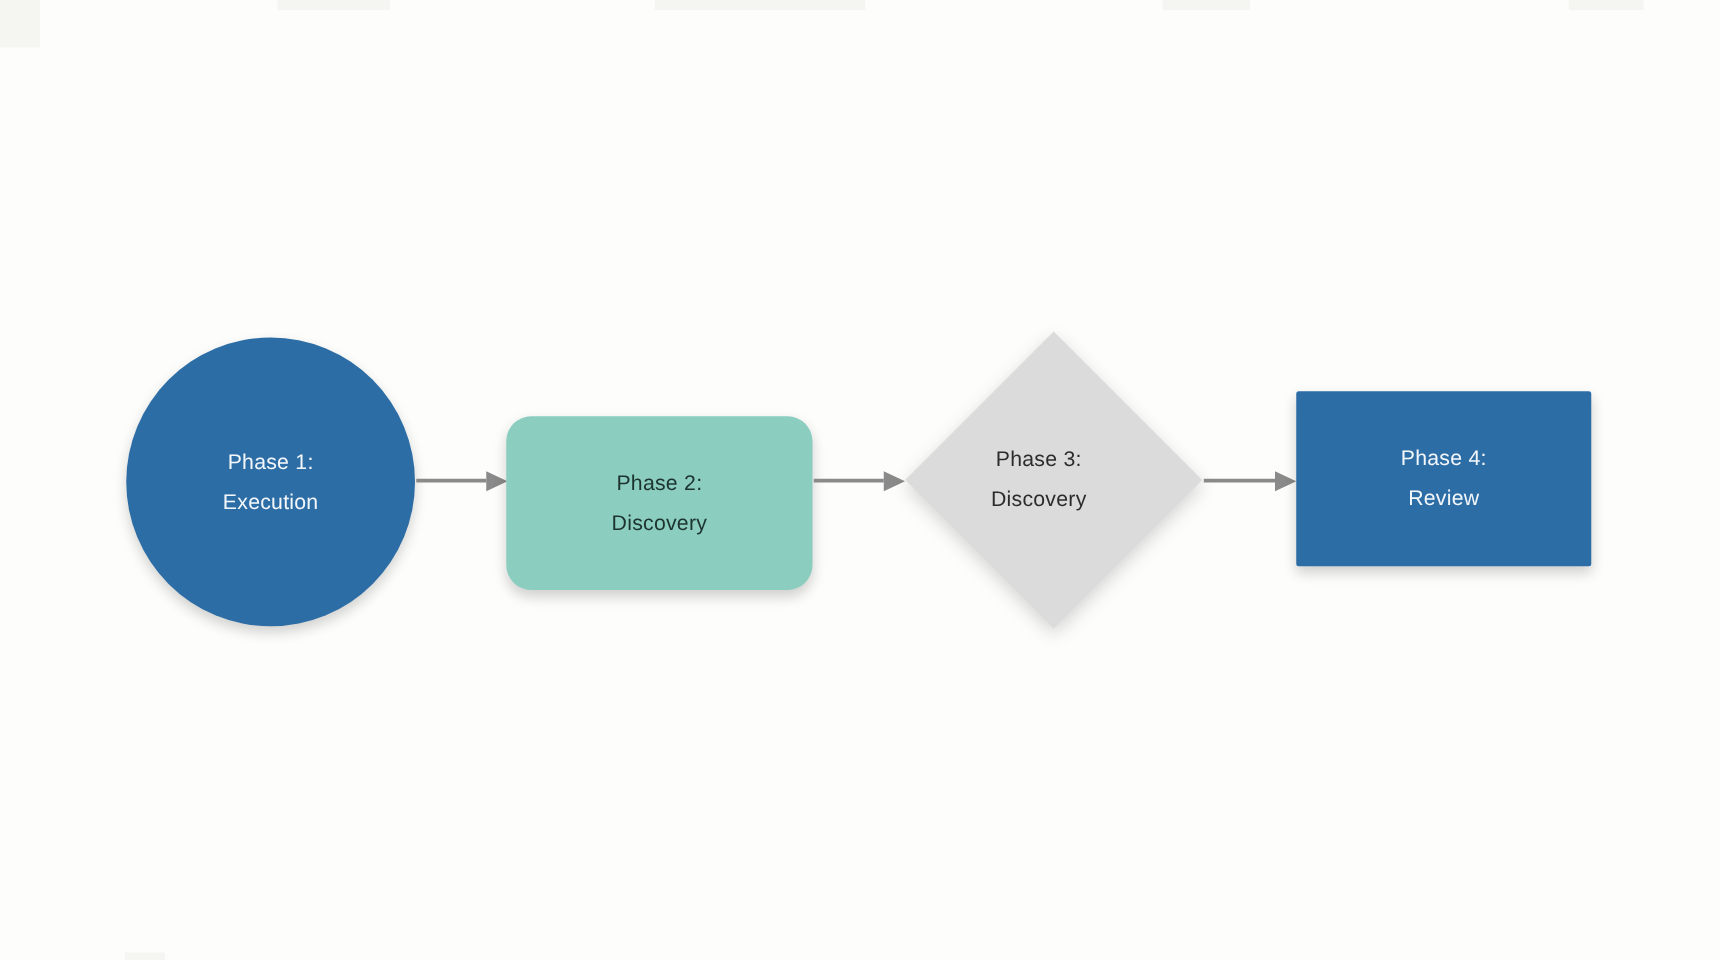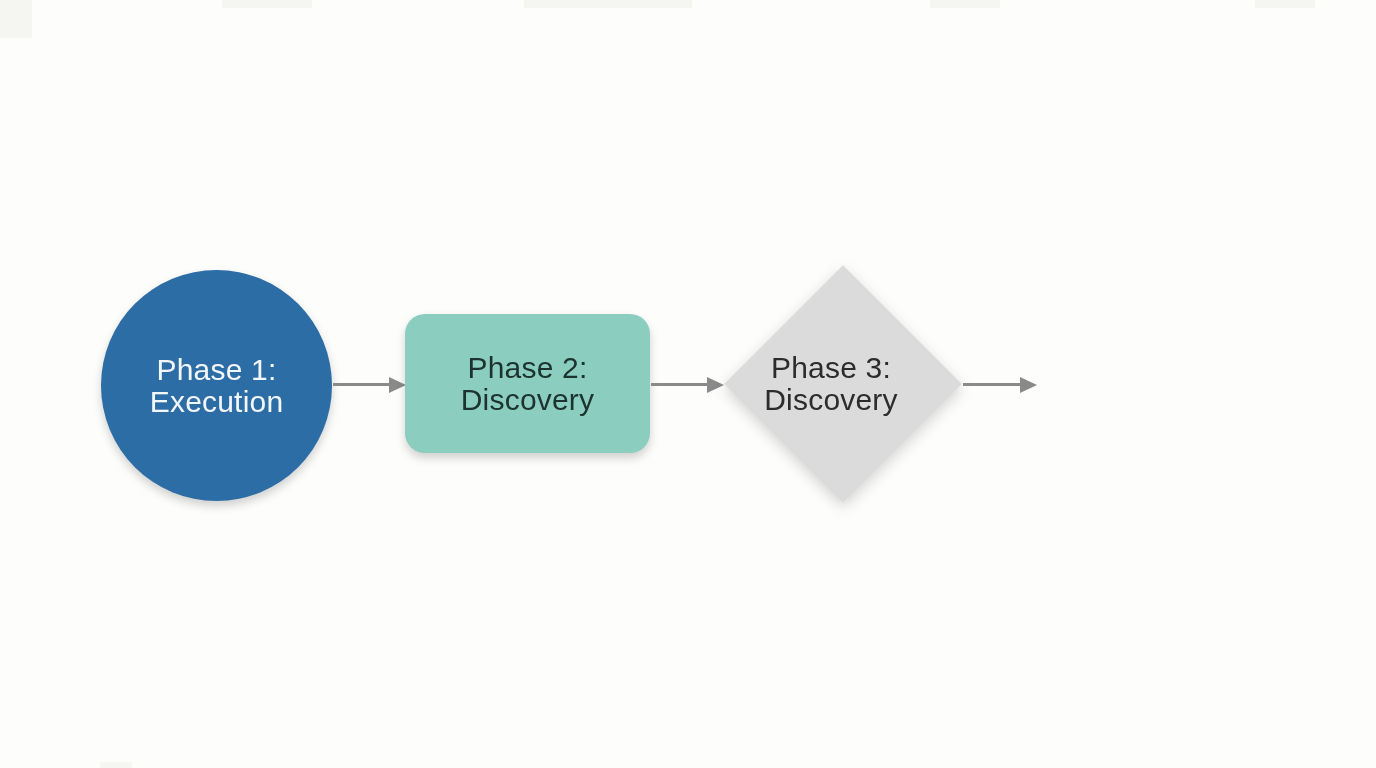--- a/index.html
+++ b/index.html
@@ -20,21 +20,21 @@
     position: absolute;
     display: flex;
     align-items: center;
     justify-content: center;
   }
   .node-label {
     display: flex;
     flex-direction: column;
     align-items: center;
     justify-content: center;
-    font-size: 30px;
+    font-size: 17px;
     line-height: 32px;
     text-align: center;
     letter-spacing: 0.2px;
   }
 
   .node-circle {
     left: 101px; top: 270px;
     width: 231px; height: 231px;
     border-radius: 50%;
     box-shadow: 0 5px 10px rgba(0,0,0,0.18);
@@ -122,21 +122,21 @@
       <span>Phase 1:</span>
       <span>Execution</span>
     </div>
   </div>
 
   <div class="arrow arrow-1">
     <div class="arrow-line" style="background-color: rgb(138, 138, 138);"></div>
     <div class="arrow-head" style="border-left-color: rgb(138, 138, 138);"></div>
   </div>
 
-  <div class="node node-rounded" style="background-color: rgb(139, 206, 192); color: rgb(29, 51, 46);">
+  <div class="node node-rounded" style="background-color: rgb(139, 206, 192); color: rgb(29, 51, 46); margin-top: 19px;">
     <div class="node-label">
       <span>Phase 2:</span>
       <span>Discovery</span>
     </div>
   </div>
 
   <div class="arrow arrow-2">
     <div class="arrow-line" style="background-color: rgb(138, 138, 138);"></div>
     <div class="arrow-head" style="border-left-color: rgb(138, 138, 138);"></div>
   </div>
@@ -149,14 +149,20 @@
       <span>Phase 3:</span>
       <span>Discovery</span>
     </div>
   </div>
 
   <div class="arrow arrow-3">
     <div class="arrow-line" style="background-color: rgb(138, 138, 138);"></div>
     <div class="arrow-head" style="border-left-color: rgb(138, 138, 138);"></div>
   </div>
 
+  <div class="node node-rect" style="background-color: rgb(45, 109, 166); color: rgb(243, 247, 250);">
+    <div class="node-label">
+      <span>Phase 4:</span>
+      <span>Review</span>
+    </div>
+  </div>
 
 </div>
 
 </body></html>

